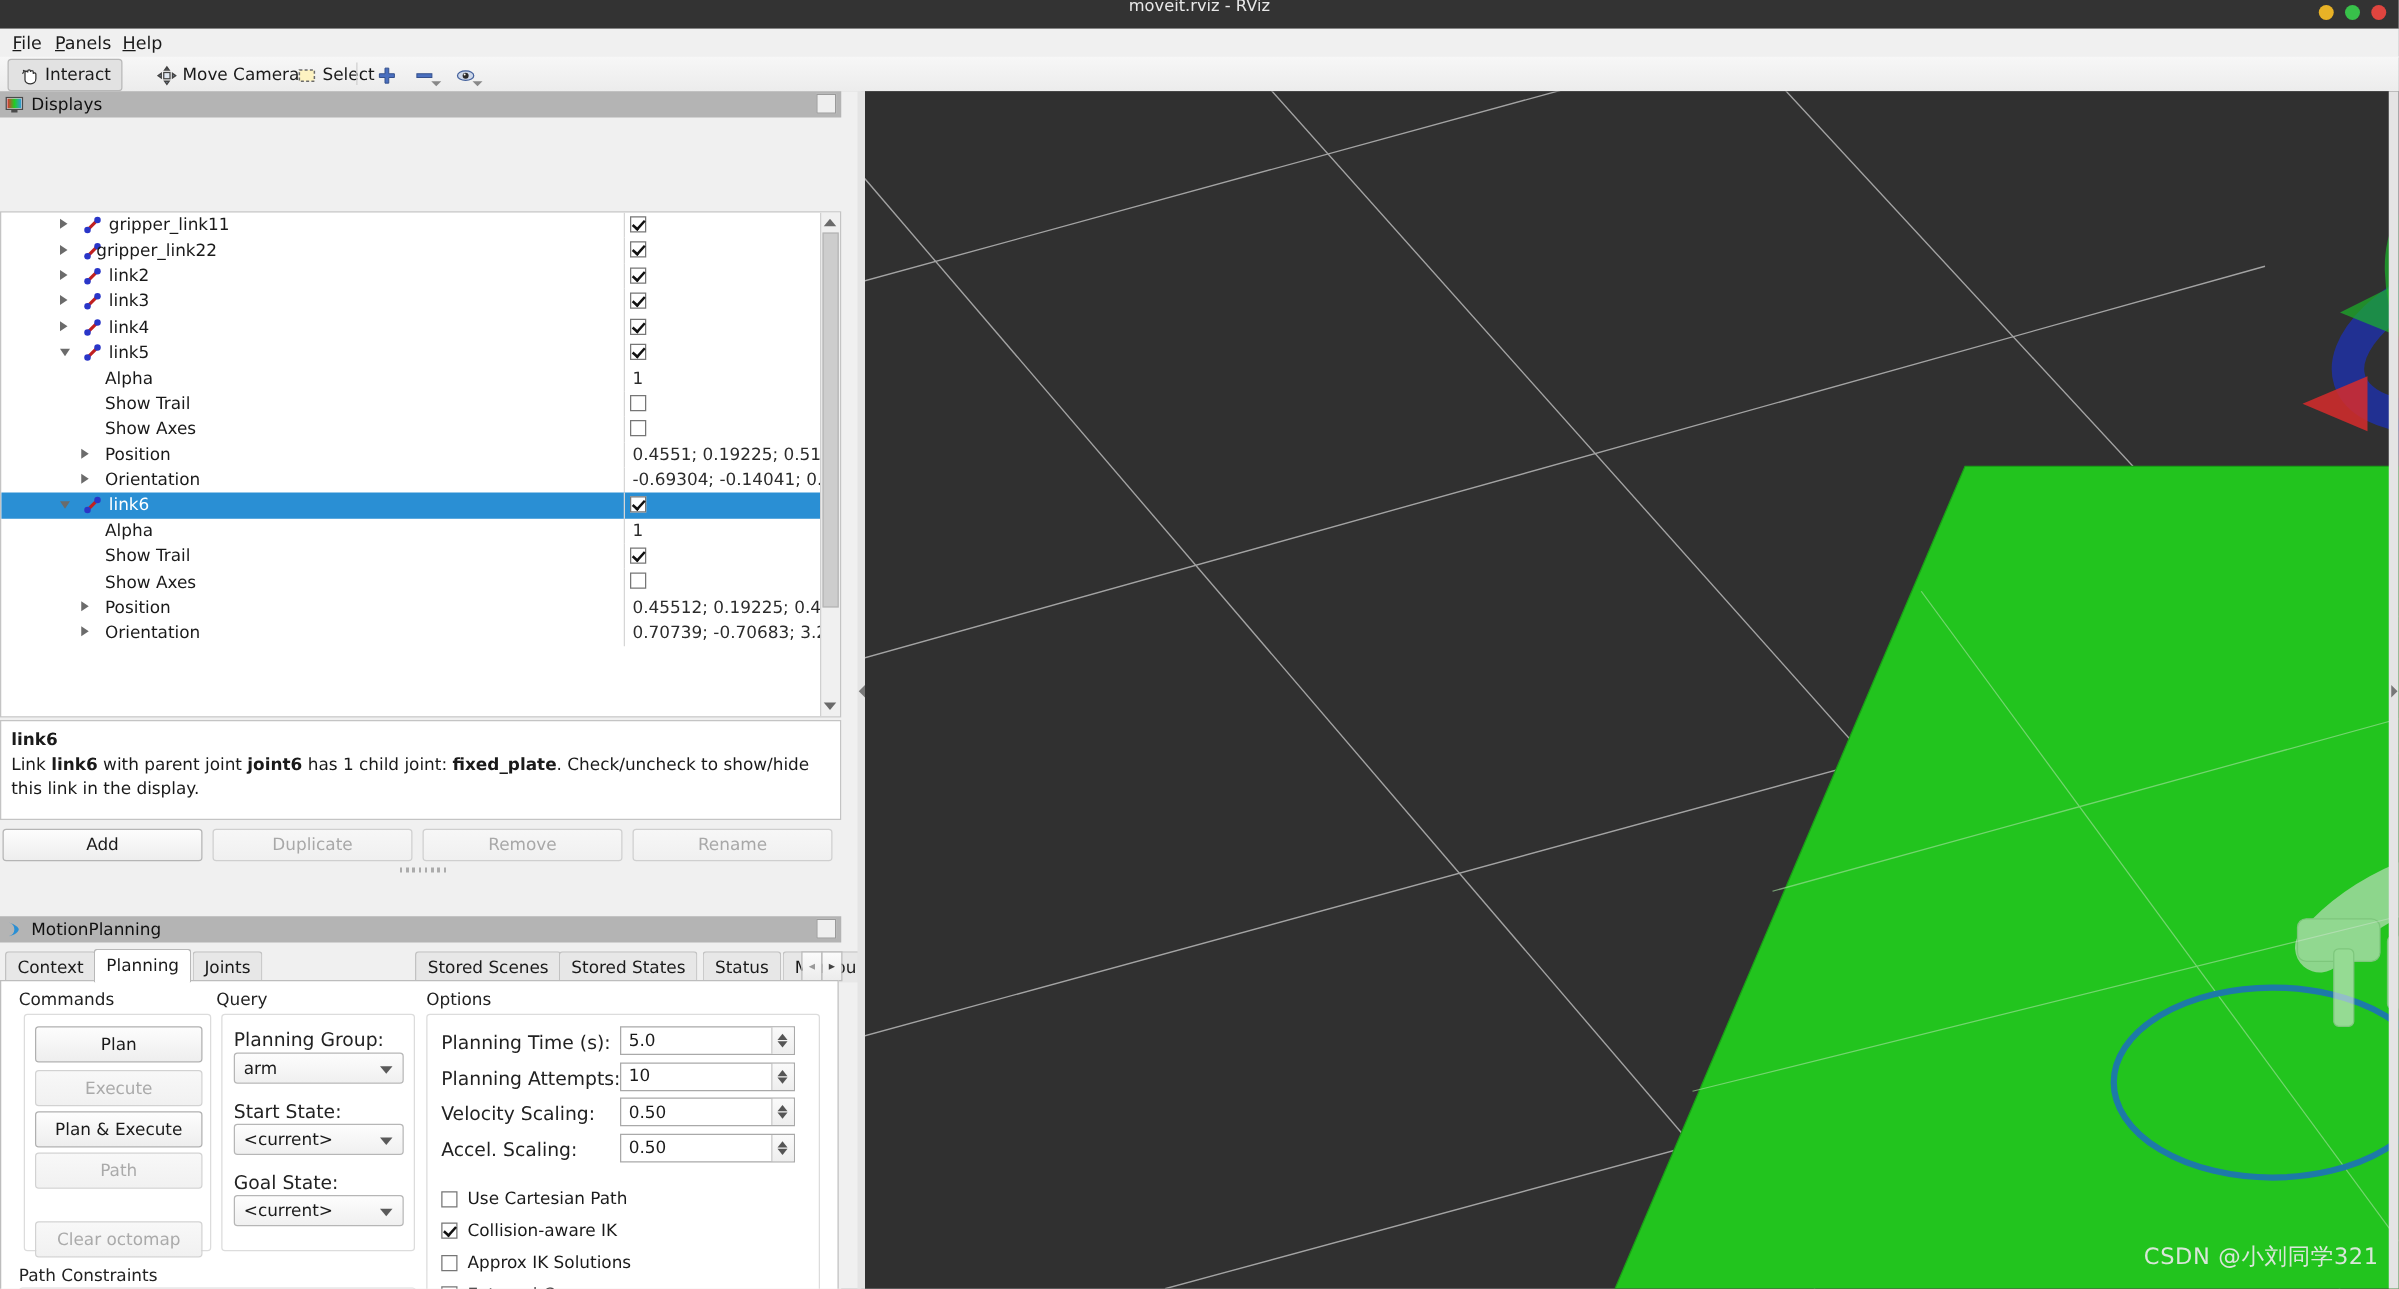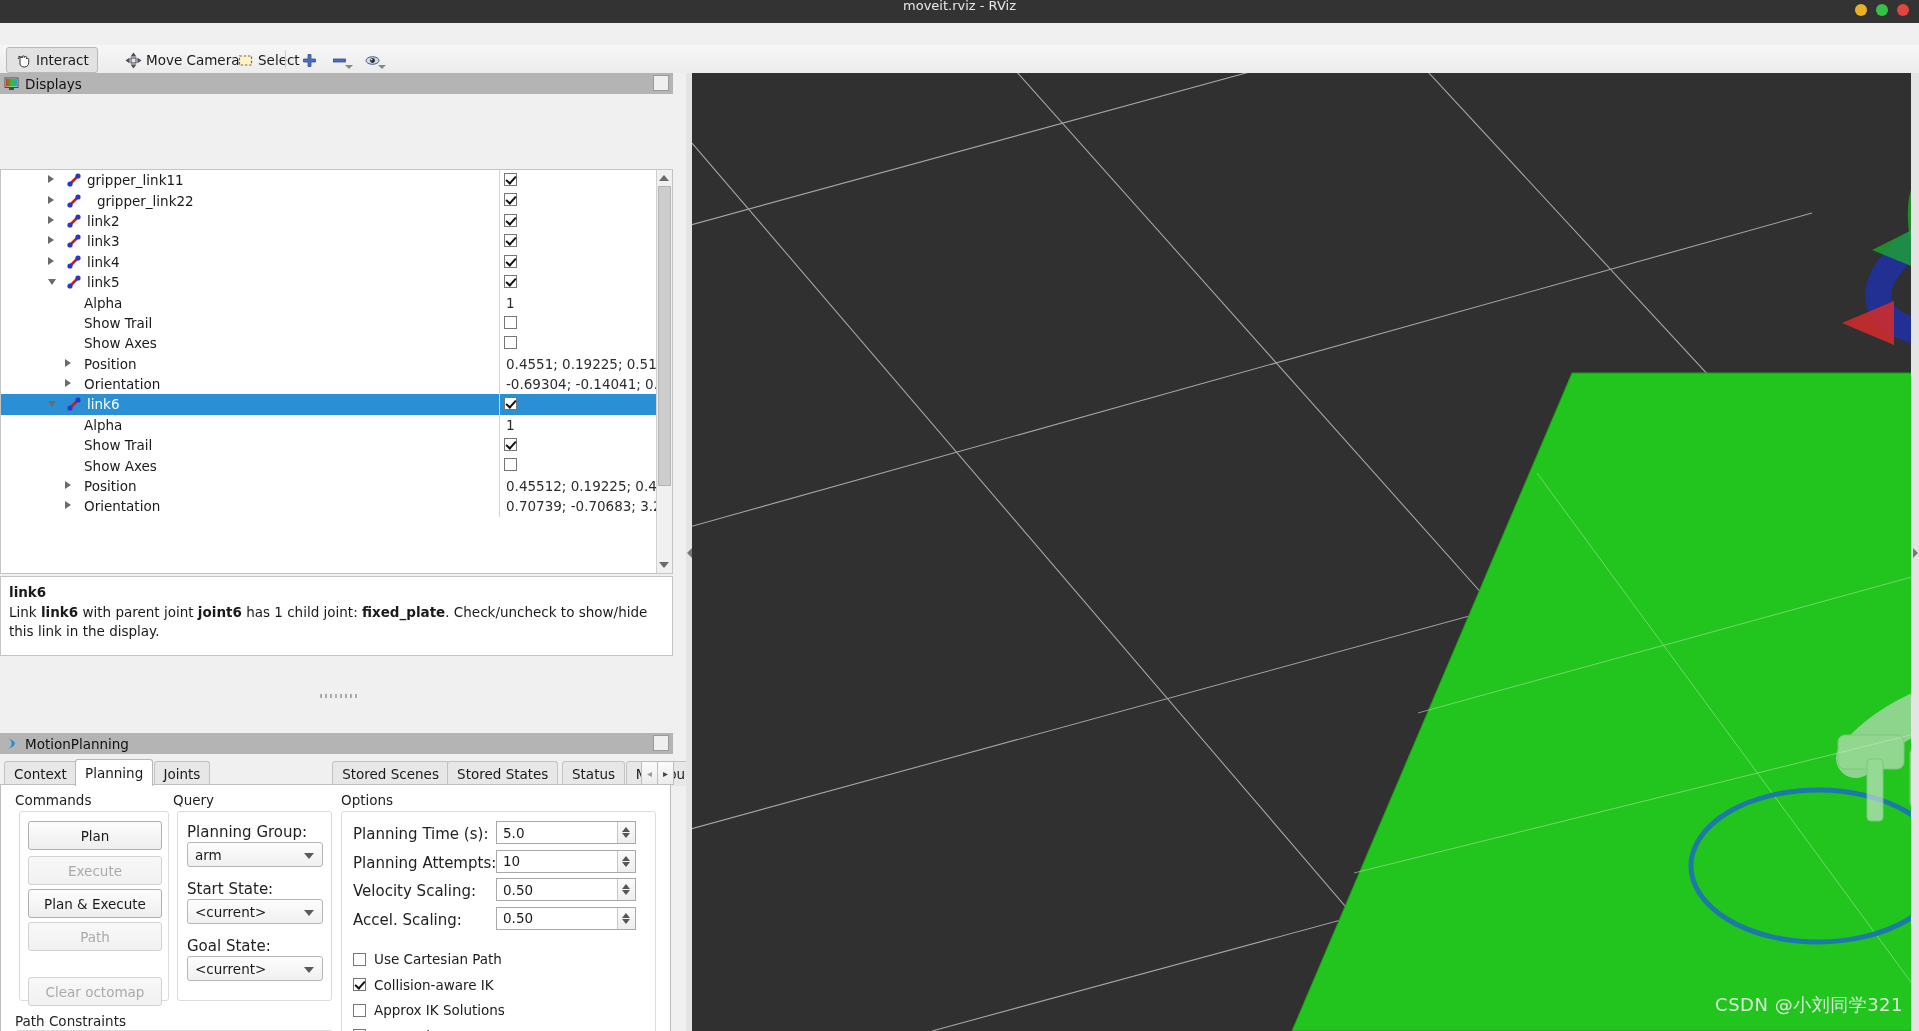--- a/index.html
+++ b/index.html
@@ -141,20 +141,25 @@
 
   <div class="titlebar">
     <div class="ttl">moveit.rviz - RViz</div>
     <div class="wbtns">
       <div class="wb min"></div>
       <div class="wb max"></div>
       <div class="wb cls"></div>
     </div>
   </div>
 
+  <div class="menubar">
+    <div class="mi" style="left:4px"><u>F</u><span>ile</span></div>
+    <div class="mi" style="left:38px"><u>P</u><span>anels</span></div>
+    <div class="mi" style="left:92px"><u>H</u><span>elp</span></div>
+  </div>
 
   <div class="toolbar">
     <div class="tbtn active" style="left:6px">
       <span class="ticon">
         <svg width="17" height="17" viewBox="0 0 17 17">
           <path d="M5 12 L5 6 a1.1 1.1 0 0 1 2.2 0 L7.2 5 a1.1 1.1 0 0 1 2.2 0 L9.4 5.5 a1.1 1.1 0 0 1 2.2 0 L11.6 7 a1.1 1.1 0 0 1 2.1 .3 l0 3.5 c0 2.3-1.7 4.2-4.2 4.2 -2.6 0-4.5-1.4-4.5-3z" fill="#fff" stroke="#333" stroke-width="1"></path>
           <path d="M3 7 l1.6-2.6 M3.4 4.3 l3.2 1.1" stroke="#333" stroke-width="1" fill="none"></path>
         </svg>
       </span>
       <span>Interact</span>
@@ -249,21 +254,21 @@
           </div>
           <div class="trow">
             <span class="tw-arrow arr-right" style="left:47px">
               <i></i>
             </span>
             <span class="linkico" style="left:65px"><svg width="16" height="16" viewBox="0 0 16 16">
                 <line x1="4.5" y1="11.5" x2="11.5" y2="4.5" stroke="#c02020" stroke-width="2.6"></line>
                 <circle cx="4" cy="12" r="2.6" fill="#2a36c8"></circle>
                 <circle cx="12" cy="4" r="2.6" fill="#2a36c8"></circle>
               </svg></span>
-            <span class="tlabel" style="left:96px">gripper_link22</span>
+            <span class="tlabel" style="left:76px">gripper_link22</span>
             <span class="tvalcol"></span>
             <span class="cbx on" style="top:3px"></span>
           </div>
           <div class="trow">
             <span class="tw-arrow arr-right" style="left:47px">
               <i></i>
             </span>
             <span class="linkico" style="left:65px"><svg width="16" height="16" viewBox="0 0 16 16">
                 <line x1="4.5" y1="11.5" x2="11.5" y2="4.5" stroke="#c02020" stroke-width="2.6"></line>
                 <circle cx="4" cy="12" r="2.6" fill="#2a36c8"></circle>
@@ -393,20 +398,26 @@
         <span class="thumb"></span>
         <span class="ar dn"></span>
       </div>
     </div>
 
     <div class="descbox">
       <div style="font-weight:bold">link6</div>
       <div id="desc-text">Link <b>link6</b> with parent joint <b>joint6</b> has 1 child joint: <b>fixed_plate</b>. Check/uncheck to show/hide this link in the display.</div>
     </div>
 
+    <div class="btnrow">
+      <div class="dbtn" style="left:2px;width:158px">Add</div>
+      <div class="dbtn dis" style="left:170px;width:158px">Duplicate</div>
+      <div class="dbtn dis" style="left:338px;width:158px">Remove</div>
+      <div class="dbtn dis" style="left:506px;width:158px">Rename</div>
+    </div>
     <div class="splitdots"></div>
 
     <div class="mpbox">
       <div class="panelhdr" style="top:0">
         <span class="ph-icon">
           <svg width="15" height="14" viewBox="0 0 15 14">
             <path d="M3 1 C9 2, 9 11, 3 12 C8 11, 11 8, 11 6.5 C11 5, 8 2.5, 3 1 Z" fill="#2a8fd4"></path>
           </svg>
         </span>
         <span>MotionPlanning</span>

